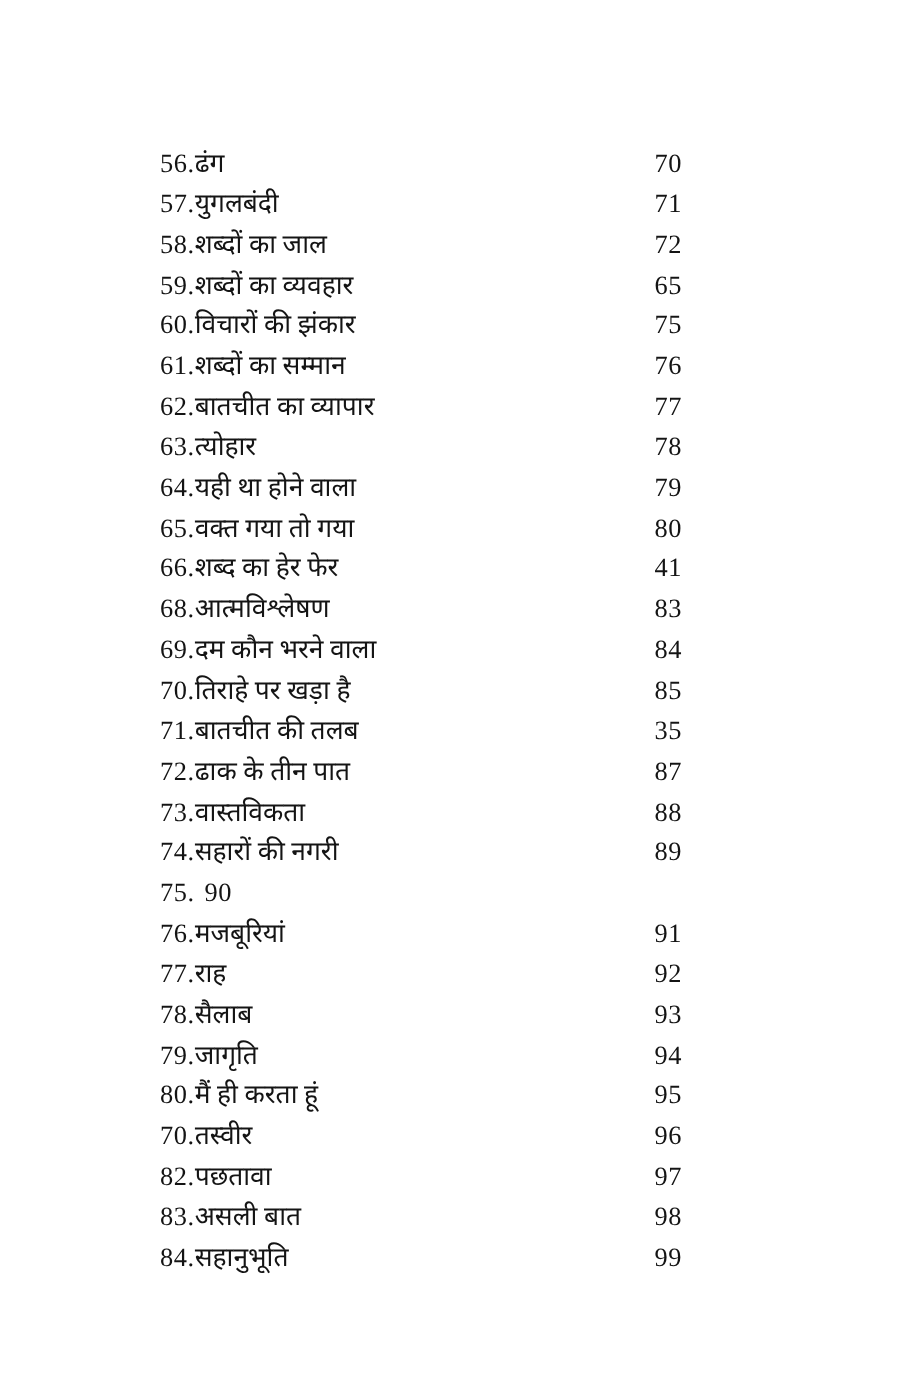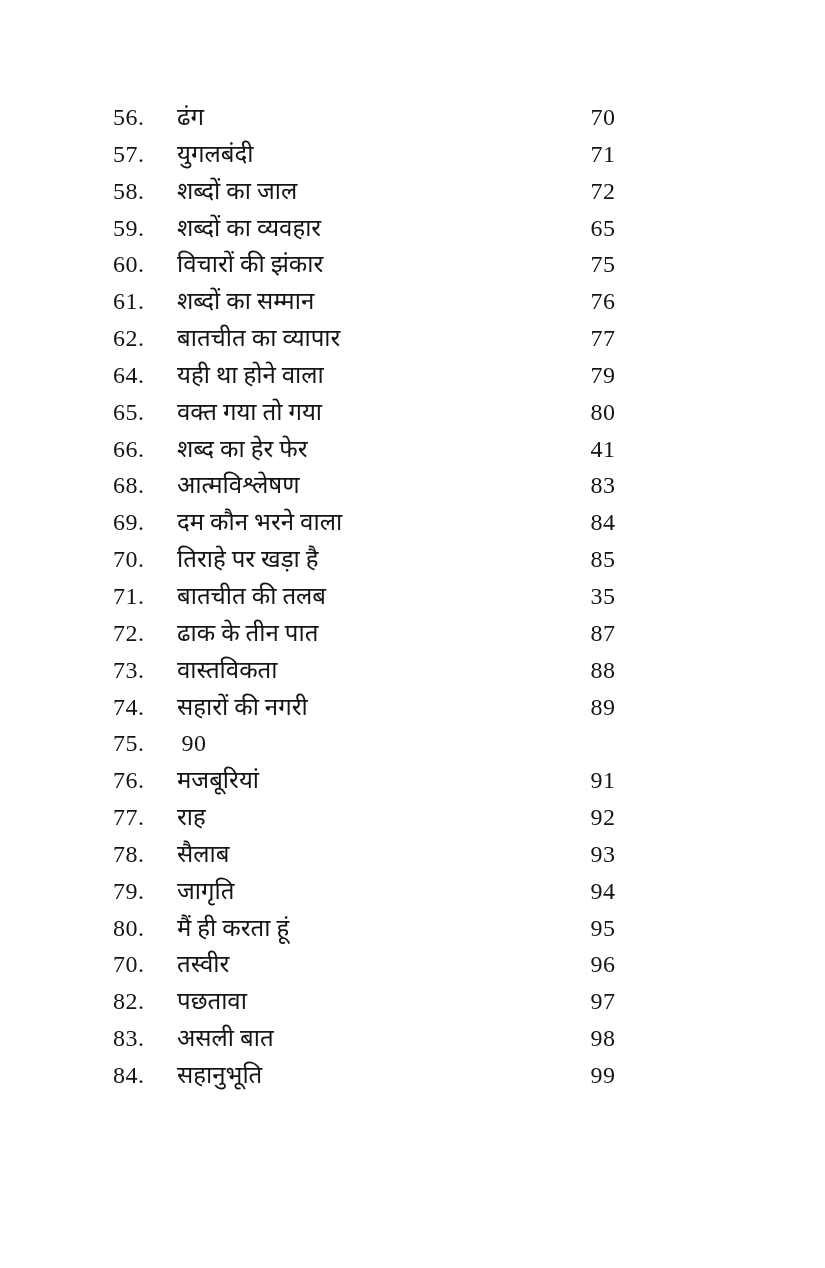--- a/index.html
+++ b/index.html
@@ -27,32 +27,33 @@
   .toc-row {
     display: flex;
     align-items: baseline;
     height: 36.85px;
     font-size: 24px;
     line-height: 36.85px;
     white-space: nowrap;
   }
   .num {
     flex: 0 0 64px;
-    text-align: left;
+    text-align: right;
     letter-spacing: 0.5px;
   }
   .title {
     flex: 1 1 auto;
     overflow: hidden;
   }
   .pageno {
     flex: 0 0 auto;
-    text-align: center;
+    text-align: right;
     min-width: 34px;
     letter-spacing: 0.5px;
+    margin-top: 32px;
   }
 </style>
 </head>
 <body>
 
 <div class="page">
   <div class="toc" id="toc">
   <div class="toc-row">
     <span class="num">56.</span>
     <span class="title">ढंग</span>
@@ -88,20 +89,25 @@
     <span class="title">शब्दों का सम्मान</span>
     <span class="pageno">76</span>
   </div>
 
   <div class="toc-row">
     <span class="num">62.</span>
     <span class="title">बातचीत का व्यापार</span>
     <span class="pageno">77</span>
   </div>
 
+  <div class="toc-row">
+    <span class="num">63.</span>
+    <span class="title">त्योहार</span>
+    <span class="pageno">78</span>
+  </div>
 
   <div class="toc-row">
     <span class="num">64.</span>
     <span class="title">यही था होने वाला</span>
     <span class="pageno">79</span>
   </div>
 
   <div class="toc-row">
     <span class="num">65.</span>
     <span class="title">वक्त गया तो गया</span>

